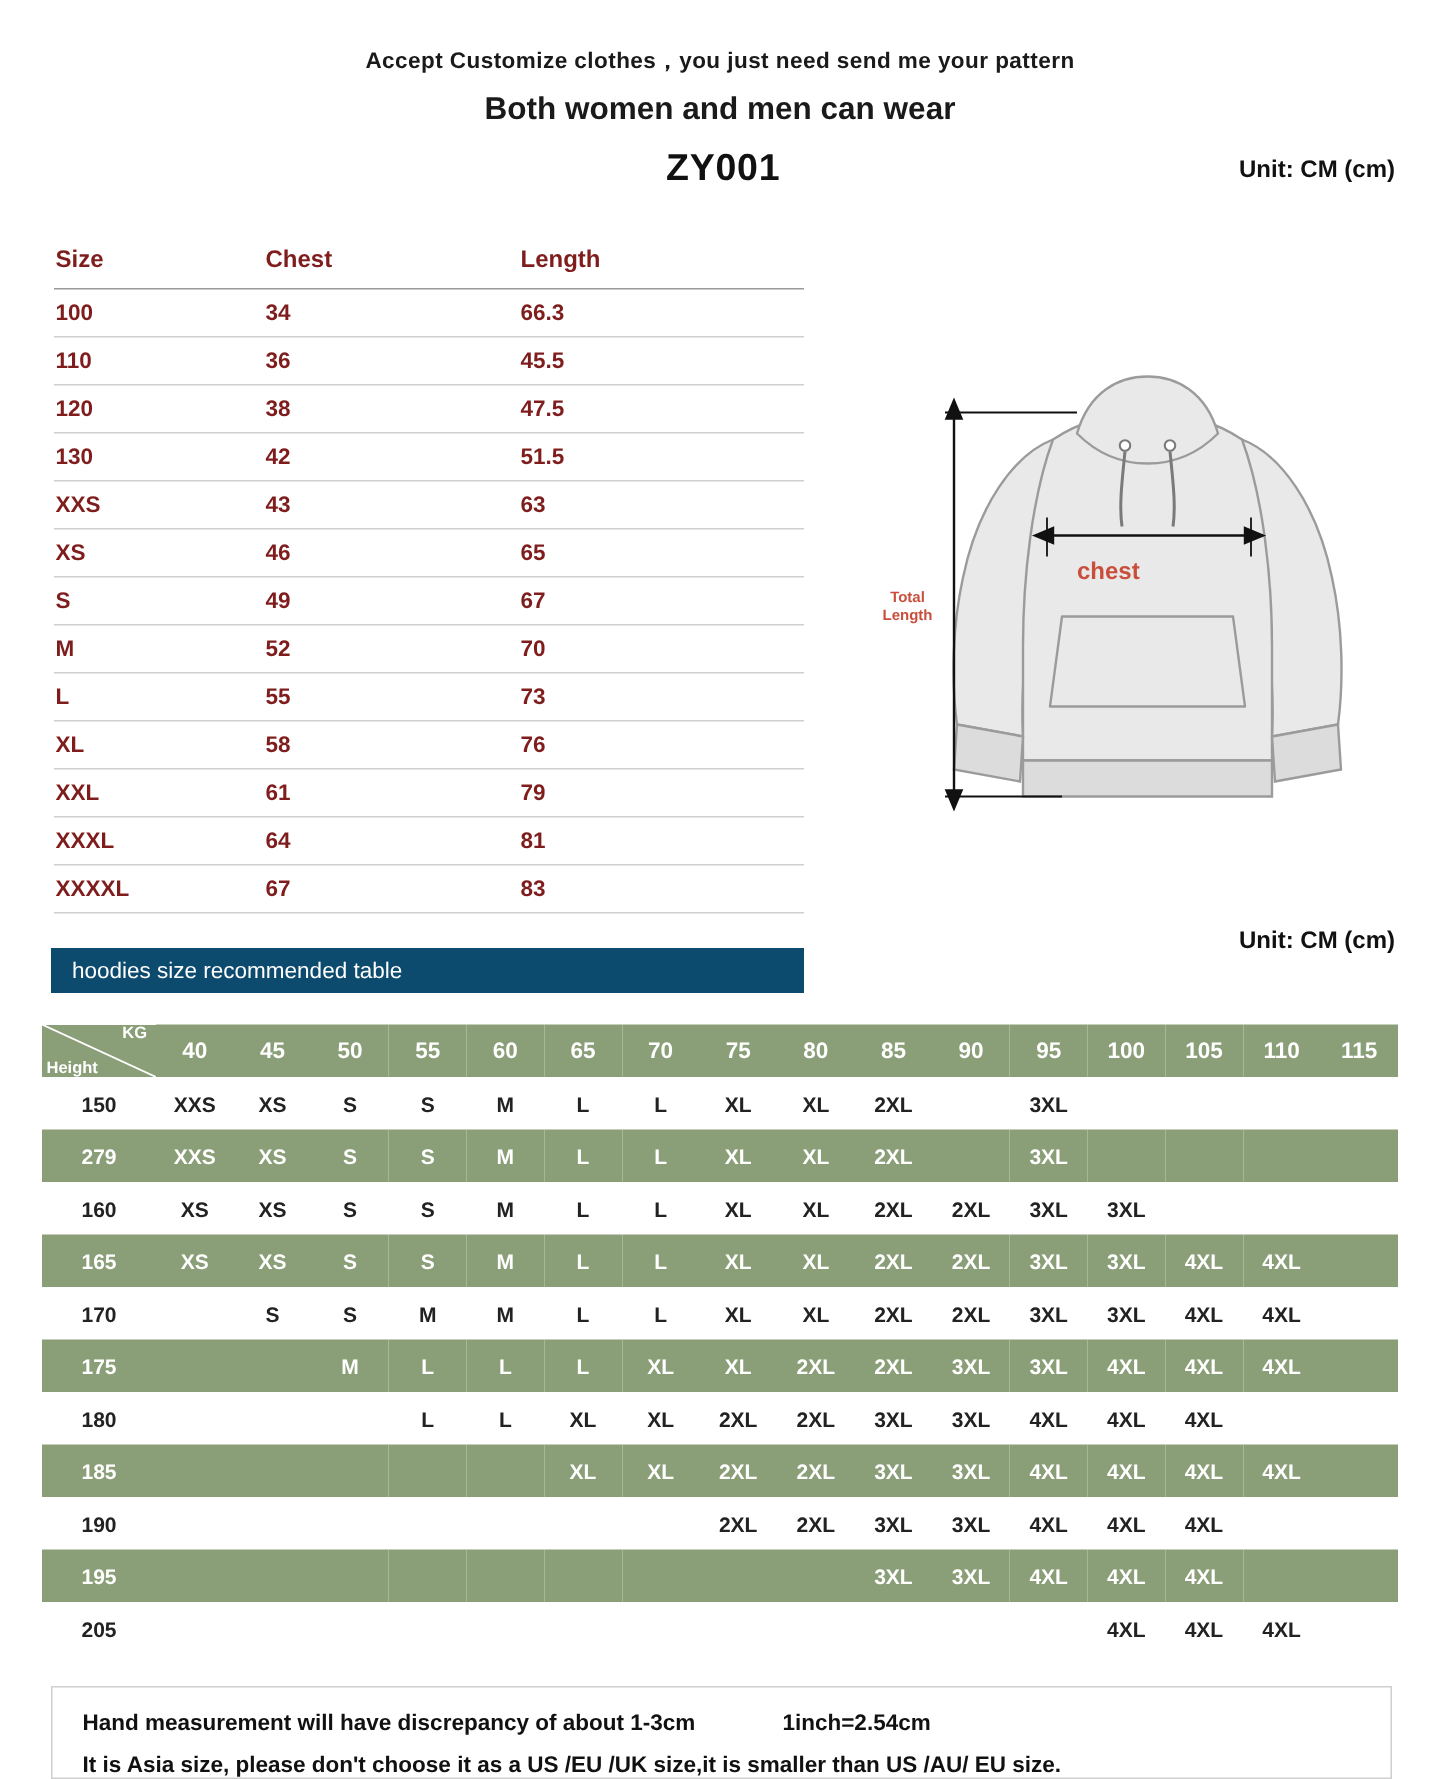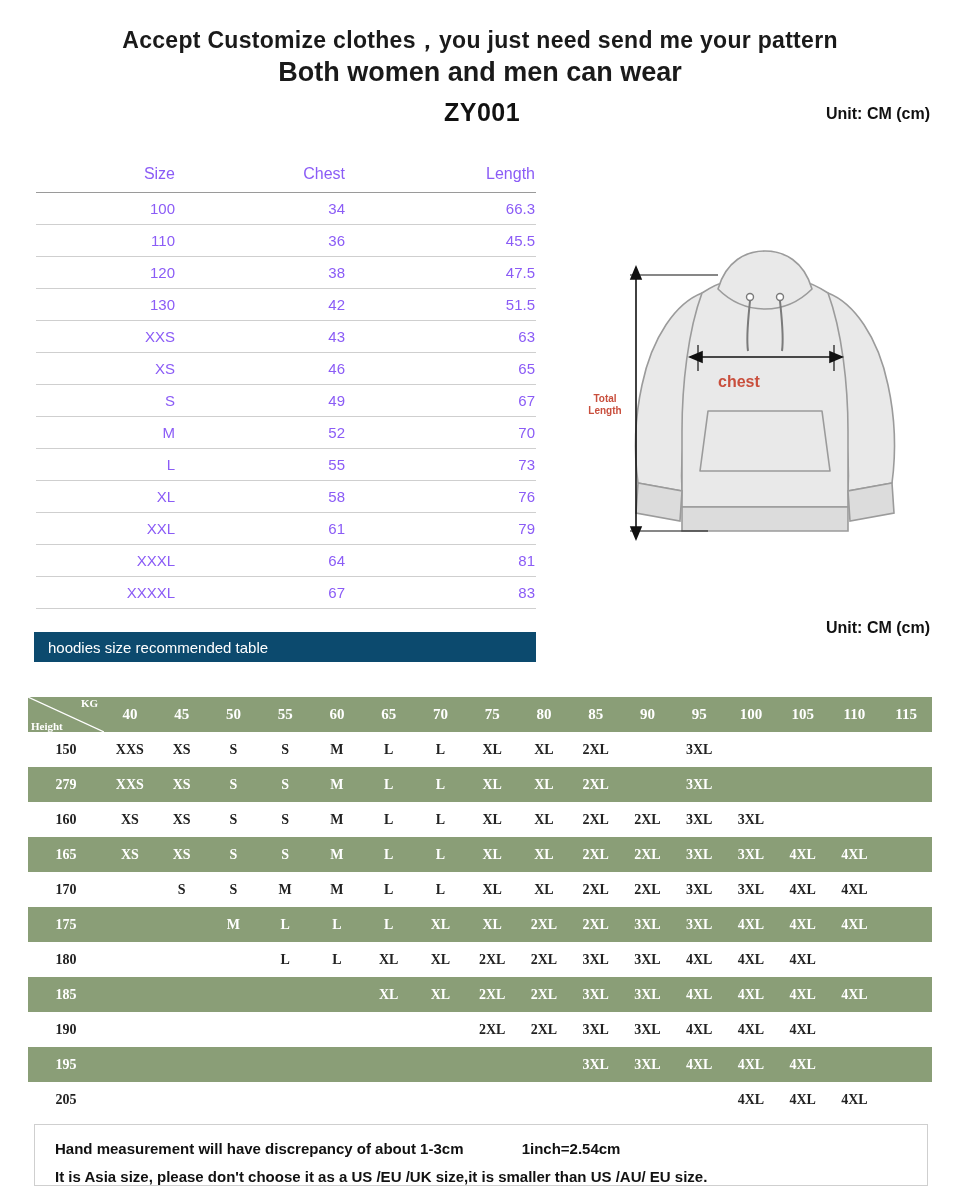--- a/index.html
+++ b/index.html
@@ -9,29 +9,29 @@
     background: #ffffff;
     font-family: "Liberation Sans", sans-serif;
     color: #111;
   }
   .page { position: relative; width: 960px; height: 1186px; overflow: hidden; }
 
   
   .header { text-align: center; padding-top: 24px; }
   .header h1 {
     margin: 0;
-    font-size: 23px;
+    font-size: 15px;
     font-weight: bold;
     letter-spacing: .3px;
     line-height: 33px;
     color: #1a1a1a;
   }
   .header h2 {
     margin: 0;
-    font-size: 27px;
+    font-size: 21px;
     font-weight: bold;
     line-height: 31px;
     color: #1a1a1a;
   }
 
   
   .banner-row {
     position: relative;
     margin-top: 14px;
     height: 32px;
@@ -80,23 +80,23 @@
     position: absolute;
     left: 36px;
     top: 160px;
     width: 500px;
     border-collapse: collapse;
   }
   .size-table th, .size-table td {
     border-bottom: 1px solid #cfcfcf;
     height: 32px;
     font-size: 15px;
-    font-weight: normal;
-    text-align: right;
-    color: #8b5cf6;
+    font-weight: bold;
+    text-align: left;
+    color: #7f1d1d;
   }
   .size-table thead th {
     font-size: 16px;
     border-bottom: 1px solid #9a9a9a;
     padding-bottom: 4px;
   }
   .size-table col.c1 { width: 140px; }
   .size-table col.c2 { width: 170px; }
   .size-table col.c3 { width: 190px; }
 
@@ -137,25 +137,24 @@
     font-size: 15px;
     display: flex; align-items: center;
     padding: 0 14px;
     width: 502px;
   }
   .unit2 { position: absolute; right: 30px; top: 4px; font-size: 16px; font-weight: bold; }
 
   
   .rec {
     position: absolute;
-    left: 28px; top: 697px;
+    left: 28px; top: 683px;
     width: 904px;
     border-collapse: collapse;
     table-layout: fixed;
-    font-family: Liberation Serif, serif;
   }
   .rec td, .rec th {
     height: 35px;
     text-align: center;
     font-size: 14px;
     font-weight: bold;
     color: #222;
     border: none;
   }
   .rec thead th { background: #8a9e77; color: #fff; font-size: 15px; }

